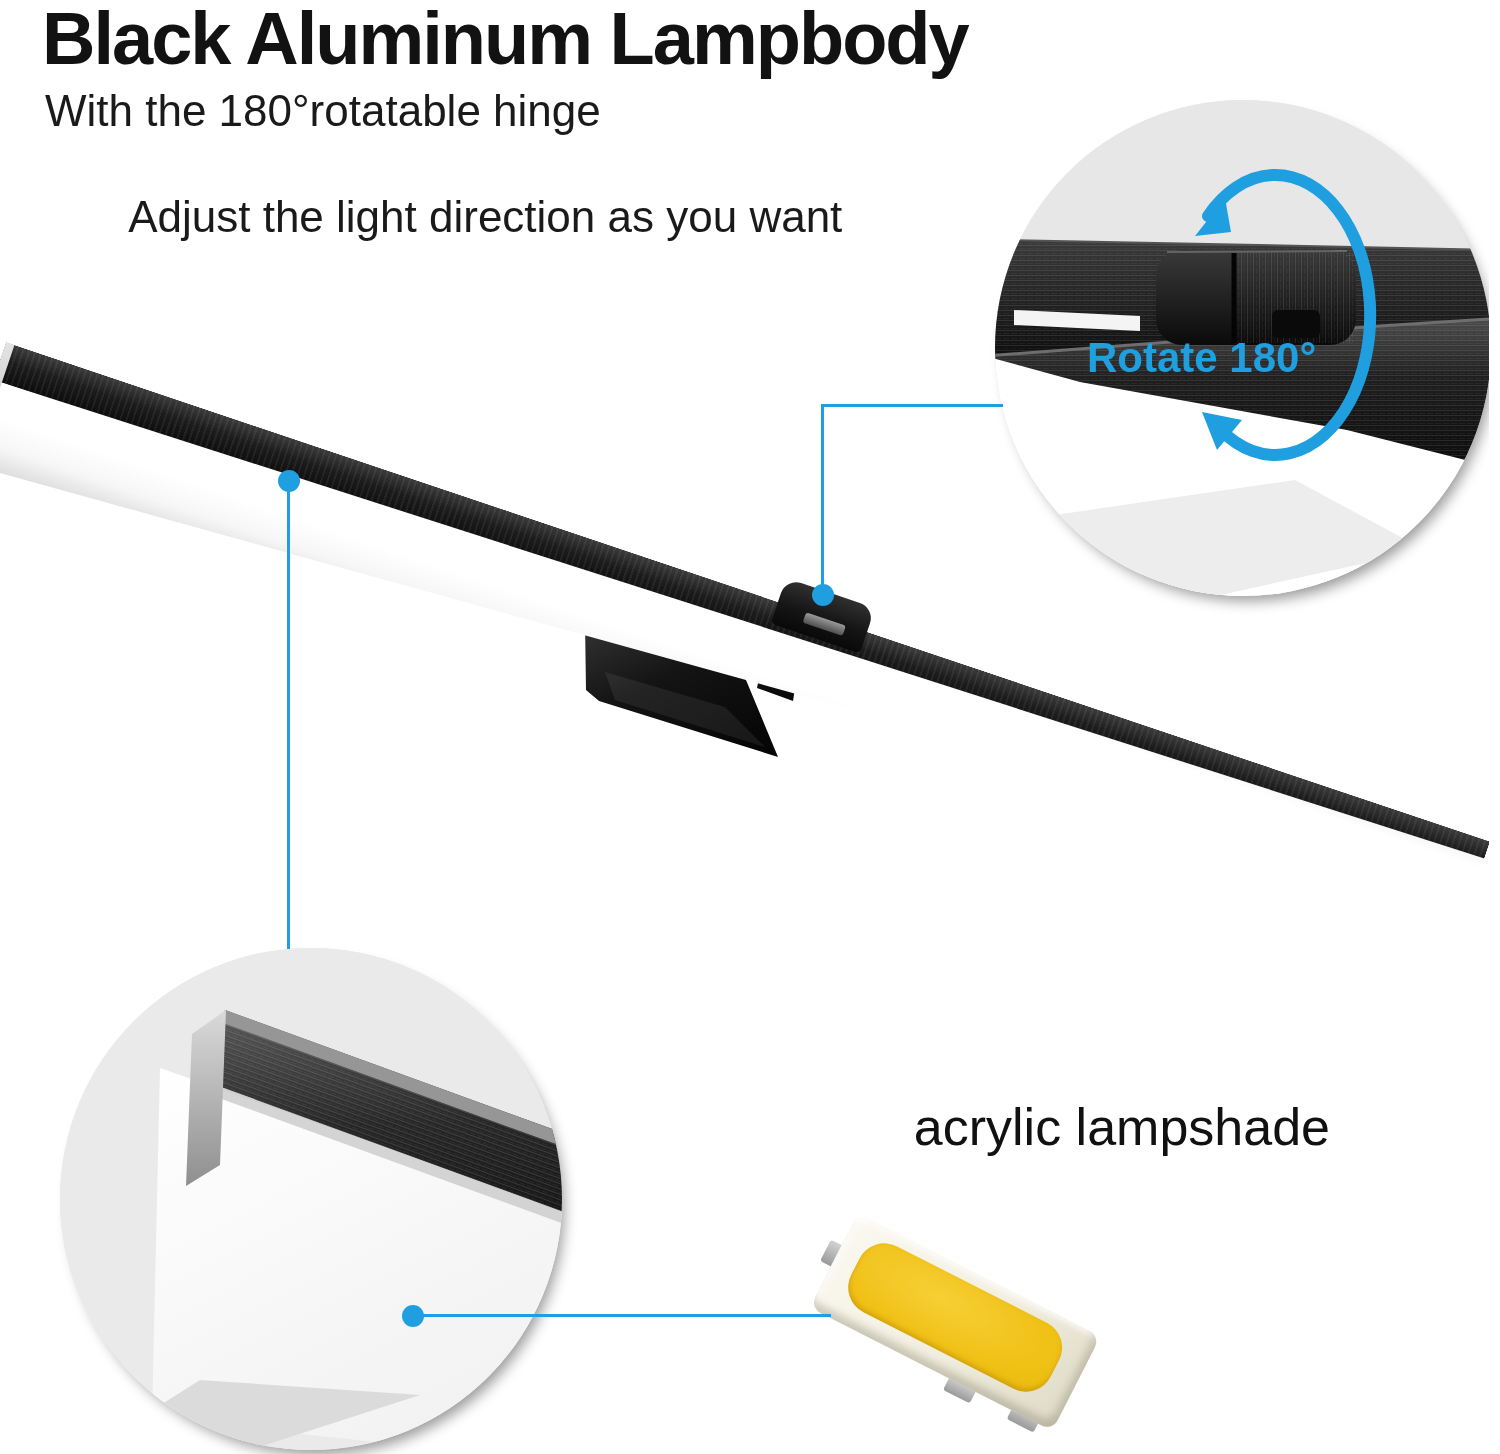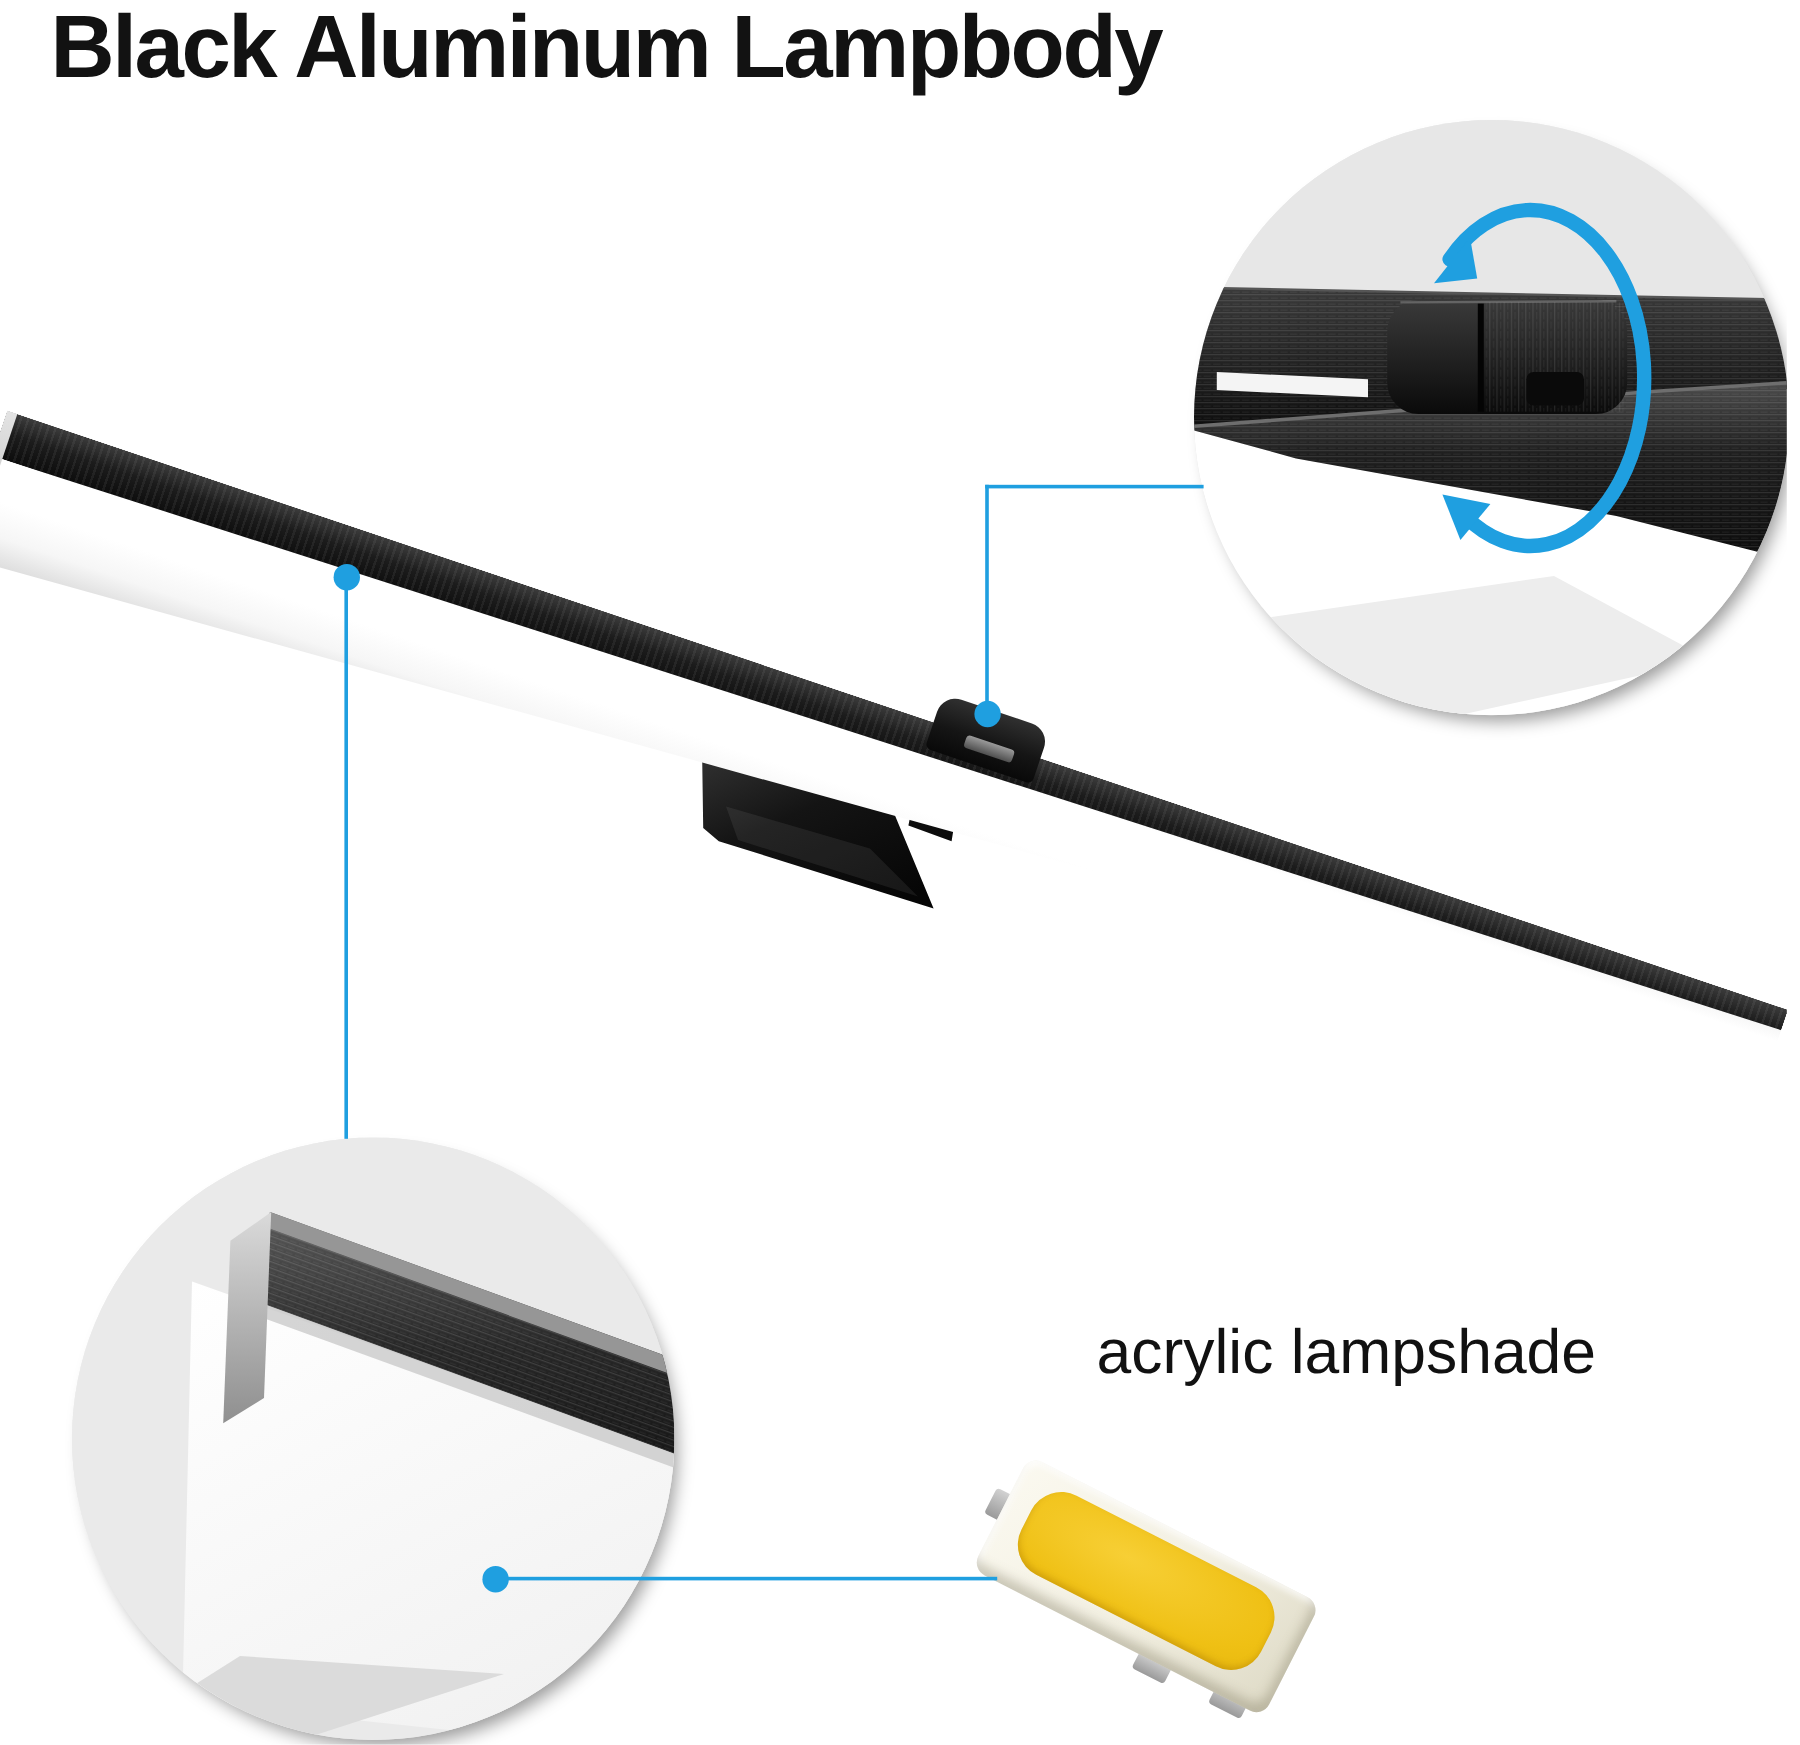--- a/index.html
+++ b/index.html
@@ -70,20 +70,22 @@
   .led-e1{left:-12px;top:36px;width:20px;height:24px;}
   .led-e2{right:16px;bottom:-10px;width:30px;height:18px;}
   .led-e3{right:86px;bottom:-13px;width:30px;height:16px;}
 </style>
 </head>
 <body>
 
 <div id="canvas">
 
   <div class="title">Black Aluminum Lampbody</div>
+  <div class="subtitle"><span>With the 180°rotatable hinge</span><br>
+       <span>Adjust the light direction as you want</span></div>
 
   <svg id="mount-svg" width="230" height="155" viewBox="0 0 230 155">
     <defs>
       <linearGradient id="mountGrad" x1="0" y1="0" x2="0.7" y2="1">
         <stop offset="0" stop-color="#343434"></stop>
         <stop offset="0.45" stop-color="#141414"></stop>
         <stop offset="1" stop-color="#060606"></stop>
       </linearGradient>
     </defs>
     <path d="M10,10 L148,33 L195,50 L222,64 L218,89 L182,76 L185,61 L166,56 L203,145 L24,89 L11,78 Z" fill="url(#mountGrad)"></path>
@@ -145,20 +147,21 @@
       <line x1="239" y1="153" x2="239" y2="243" stroke="#040404" stroke-width="5"></line>
       <rect x="277" y="210" width="48" height="28" rx="6" fill="#0a0a0a"></rect>
       <line x1="172" y1="152" x2="352" y2="151" stroke="rgba(255,255,255,0.22)" stroke-width="2"></line>
 
       <g>
         <path d="M 213,116 A 95 140 0 1 1 226,330" fill="none" stroke="#1F9FE0" stroke-width="12" stroke-linecap="round"></path>
         <polygon points="200,136 230,98 236,132" fill="#1F9FE0"></polygon>
         <polygon points="207,312 247,320 222,350" fill="#1F9FE0"></polygon>
       </g>
     </svg>
+    <div class="rotate-label">Rotate 180°</div>
   </div>
 
   <div class="detail-circle" id="circle-shade">
     <svg class="circle-svg" width="502" height="502" viewBox="0 0 502 502">
       <defs>
         <linearGradient id="panelGrad" x1="0" y1="0" x2="0.6" y2="1">
           <stop offset="0" stop-color="#ffffff"></stop>
             <stop offset="1" stop-color="#f1f1f1"></stop>
         </linearGradient>
         <linearGradient id="slabGrad" x1="0" y1="0" x2="0" y2="1">

